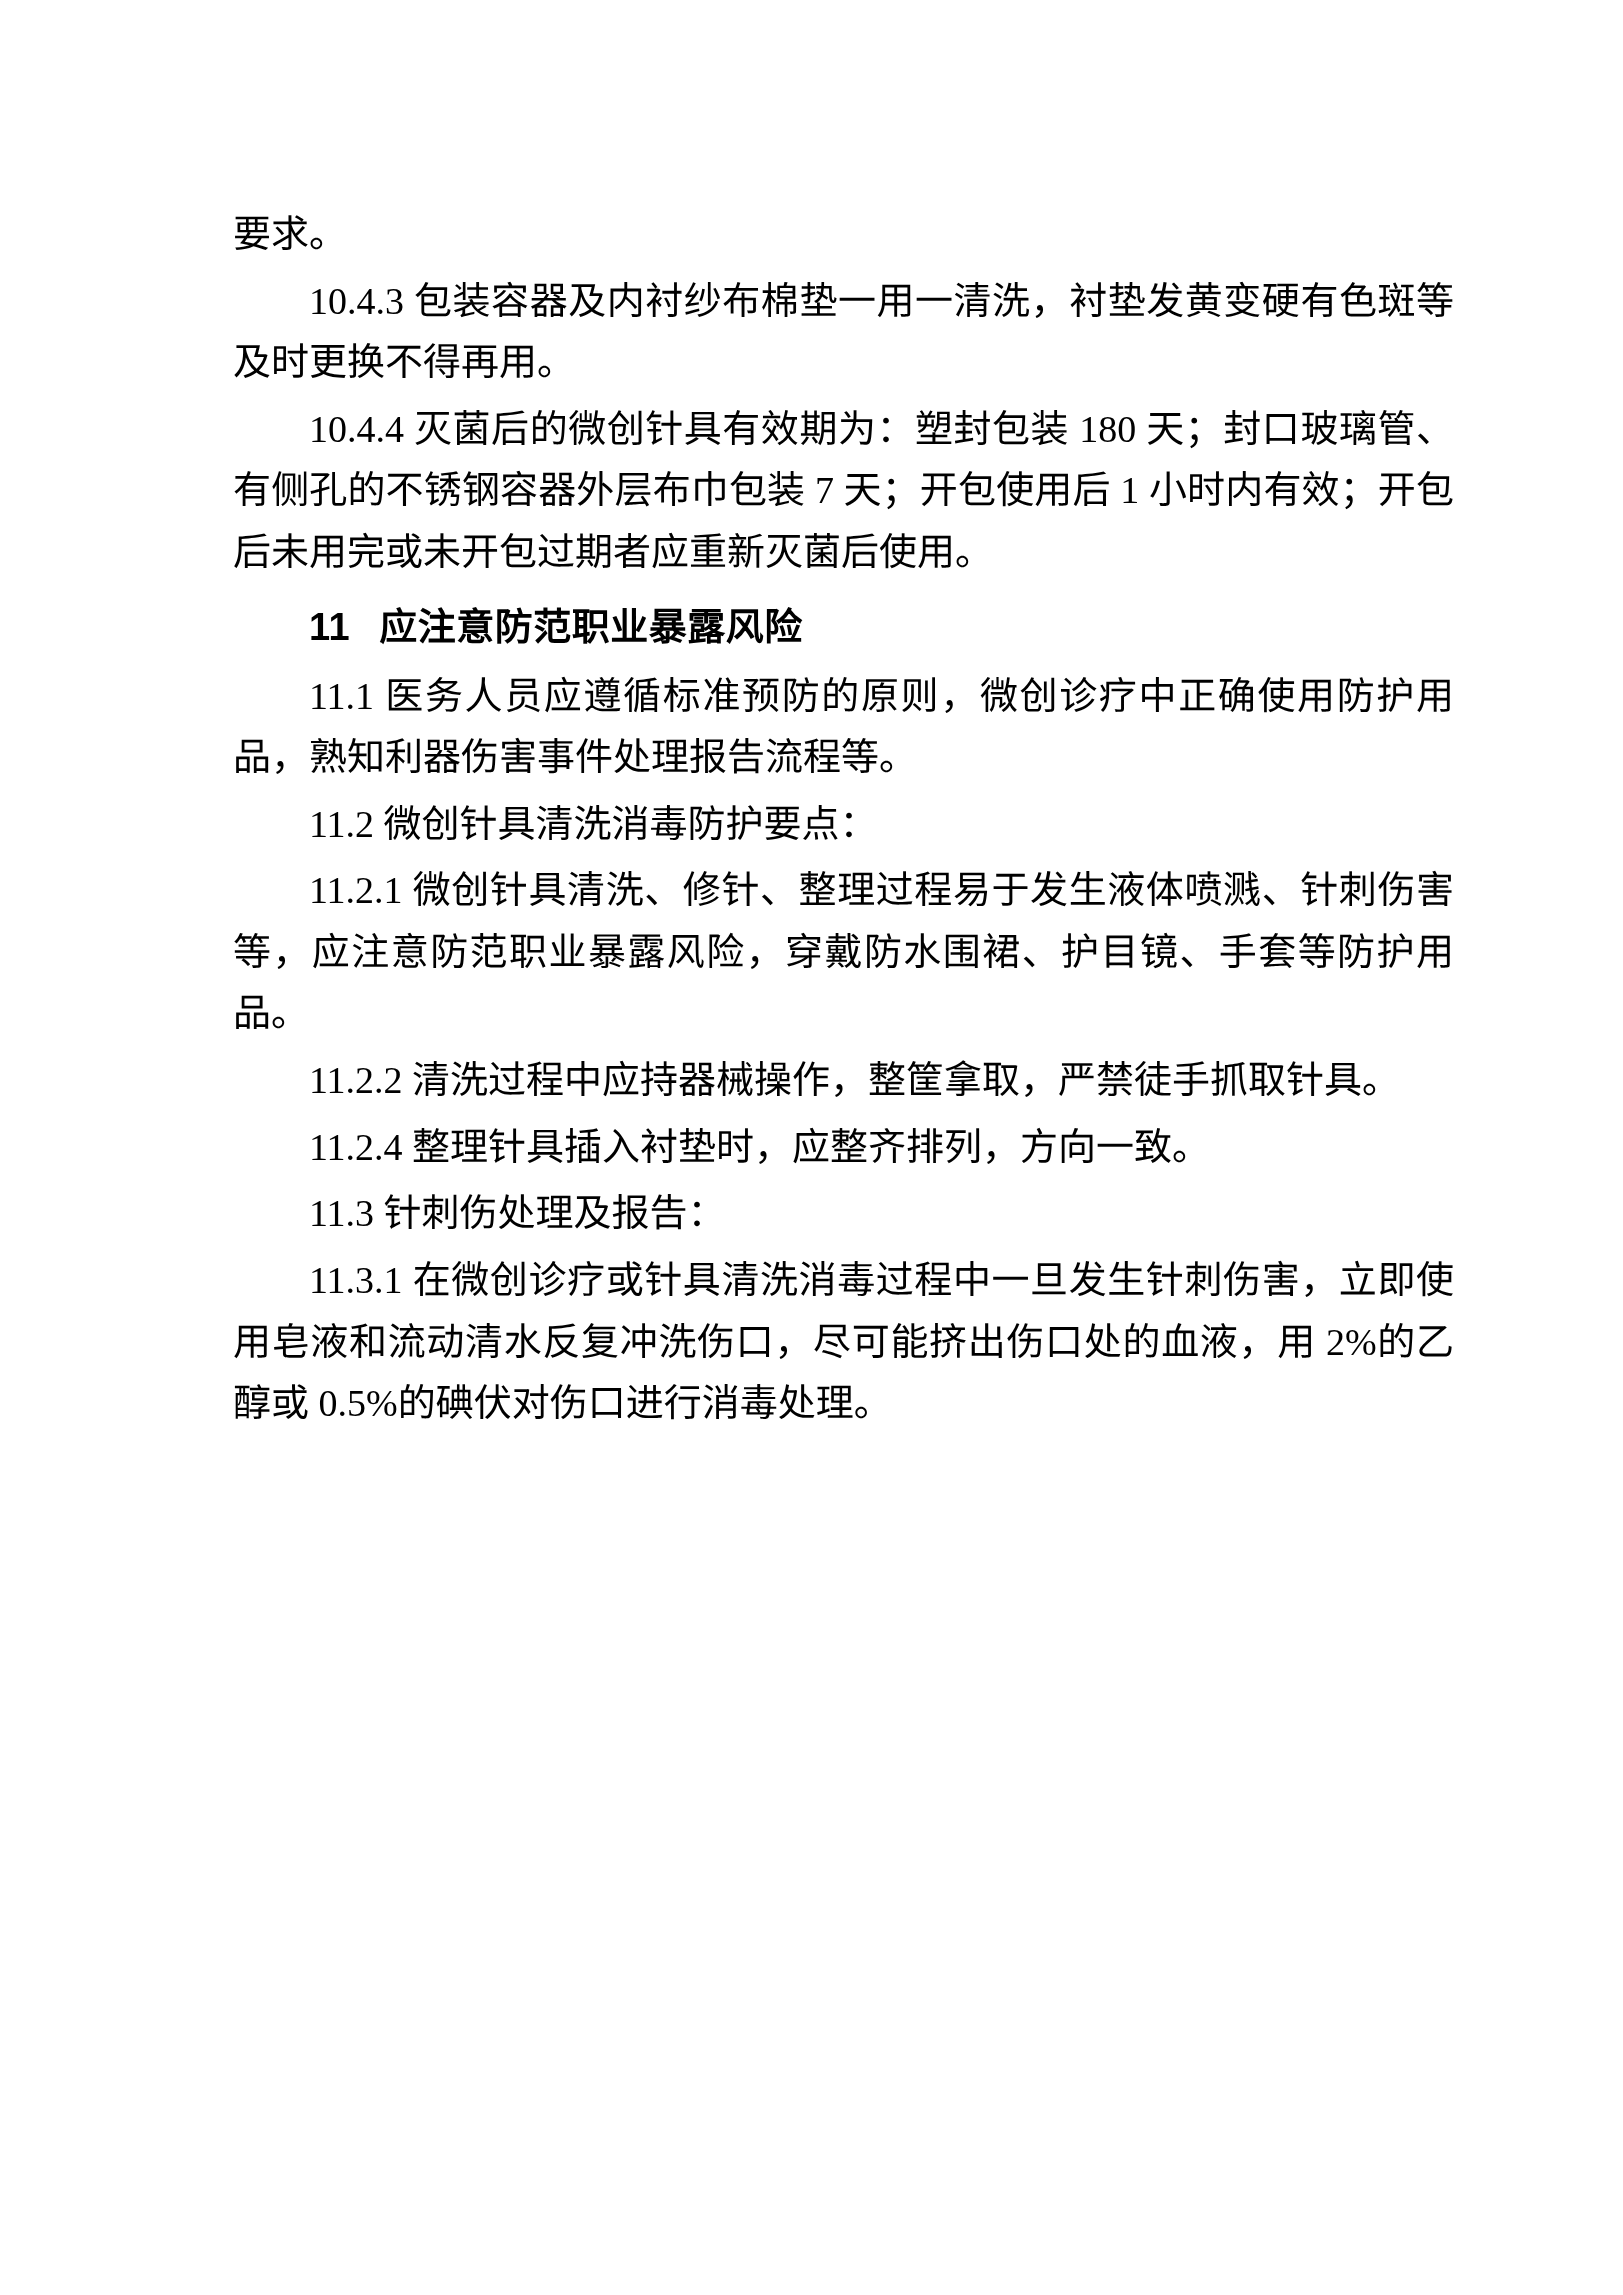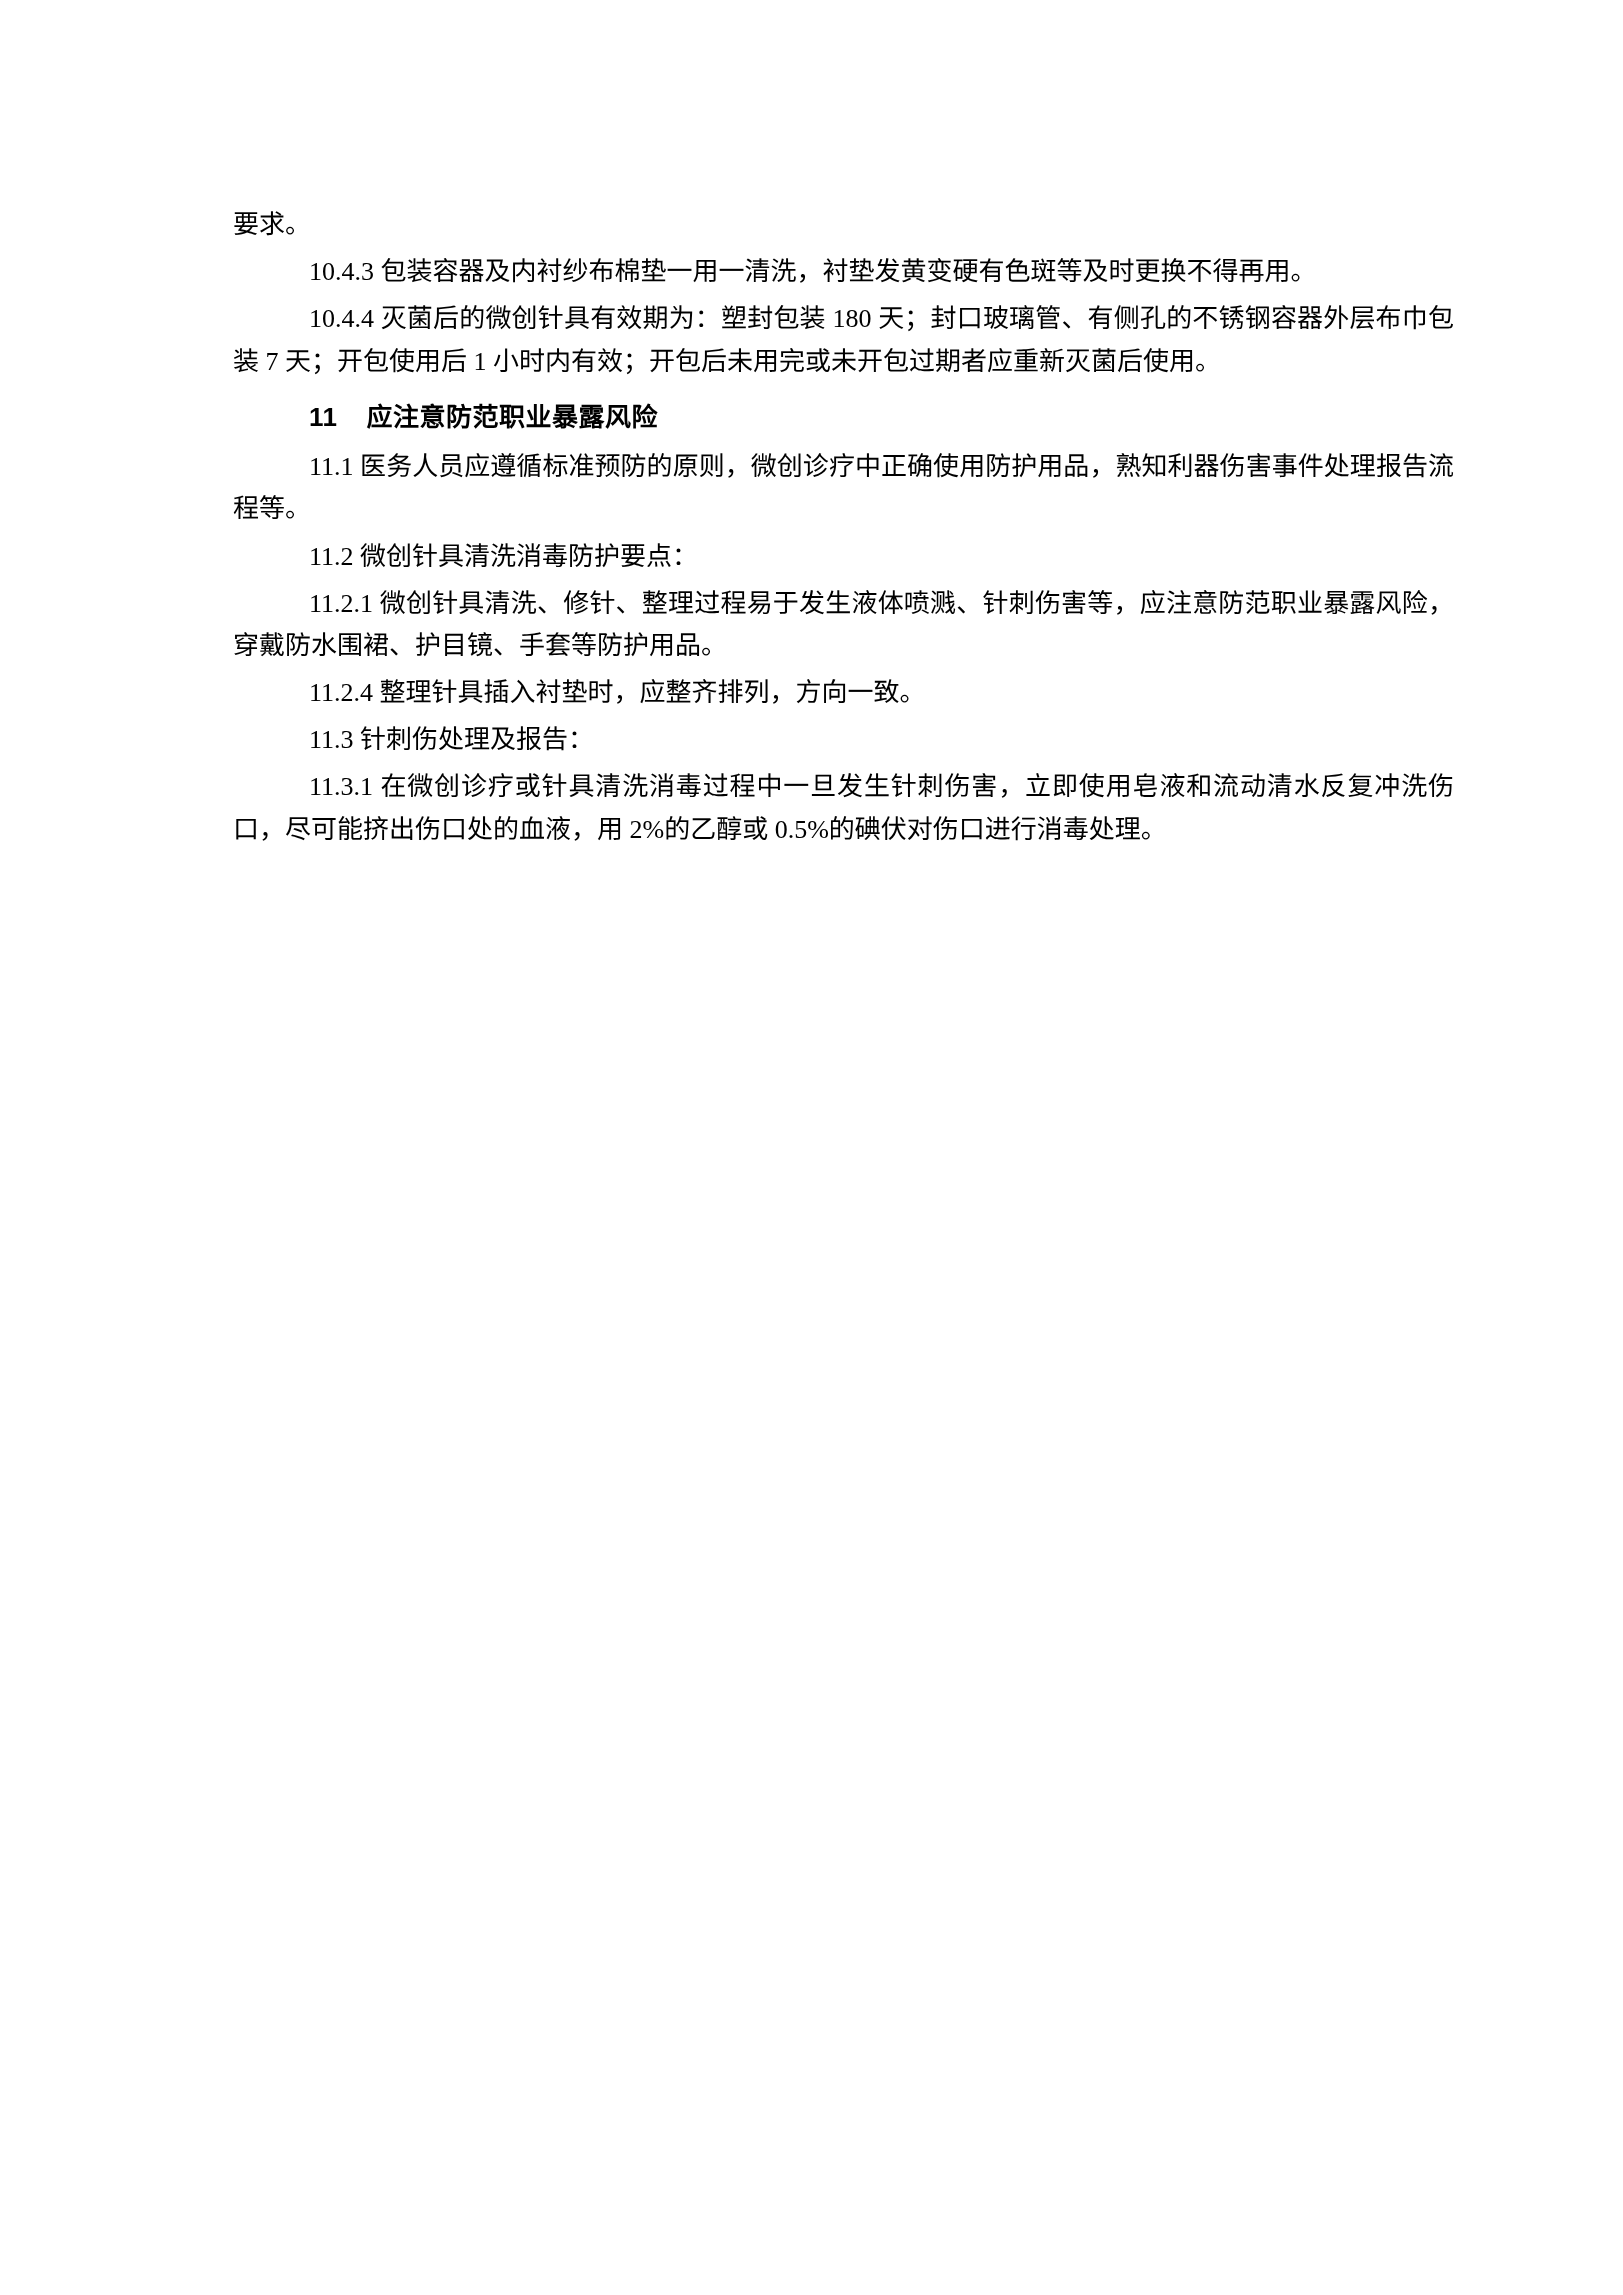--- a/index.html
+++ b/index.html
@@ -14,21 +14,21 @@
   .page {
     position: relative;
     width: 1623px;
     height: 2295px;
     background: #ffffff;
     box-sizing: border-box;
     padding: 204px 169px 153px 233px;
     overflow: hidden;
   }
   .doc-body {
-    font-size: 26px;
+    font-size: 38px;
     line-height: 1.62;
     text-align: justify;
     text-justify: inter-ideograph;
   }
   p.para {
     margin: 0 0 5.1px 0;
     text-indent: 0;
   }
   p.indent {
     text-indent: 76px;
@@ -60,20 +60,21 @@
     <p class="para indent">10.4.4  灭菌后的微创针具有效期为：塑封包装 180 天；封口玻璃管、有侧孔的不锈钢容器外层布巾包装 7 天；开包使用后 1 小时内有效；开包后未用完或未开包过期者应重新灭菌后使用。</p>
 
     <p class="heading"><span class="num">11</span><span class="gap"></span><span>应注意防范职业暴露风险</span></p>
 
     <p class="para indent">11.1  医务人员应遵循标准预防的原则，微创诊疗中正确使用防护用品，熟知利器伤害事件处理报告流程等。</p>
 
     <p class="para indent">11.2    微创针具清洗消毒防护要点：</p>
 
     <p class="para indent">11.2.1  微创针具清洗、修针、整理过程易于发生液体喷溅、针刺伤害等，应注意防范职业暴露风险，穿戴防水围裙、护目镜、手套等防护用品。</p>
 
+    <p class="para indent">11.2.2  清洗过程中应持器械操作，整筐拿取，严禁徒手抓取针具。</p>
 
 
     <p class="para indent">11.2.4  整理针具插入衬垫时，应整齐排列，方向一致。</p>
 
     <p class="para indent">11.3  针刺伤处理及报告：</p>
 
     <p class="para indent">11.3.1  在微创诊疗或针具清洗消毒过程中一旦发生针刺伤害，立即使用皂液和流动清水反复冲洗伤口，尽可能挤出伤口处的血液，用 2%的乙醇或 0.5%的碘伏对伤口进行消毒处理。</p>
 
 
   </div>

